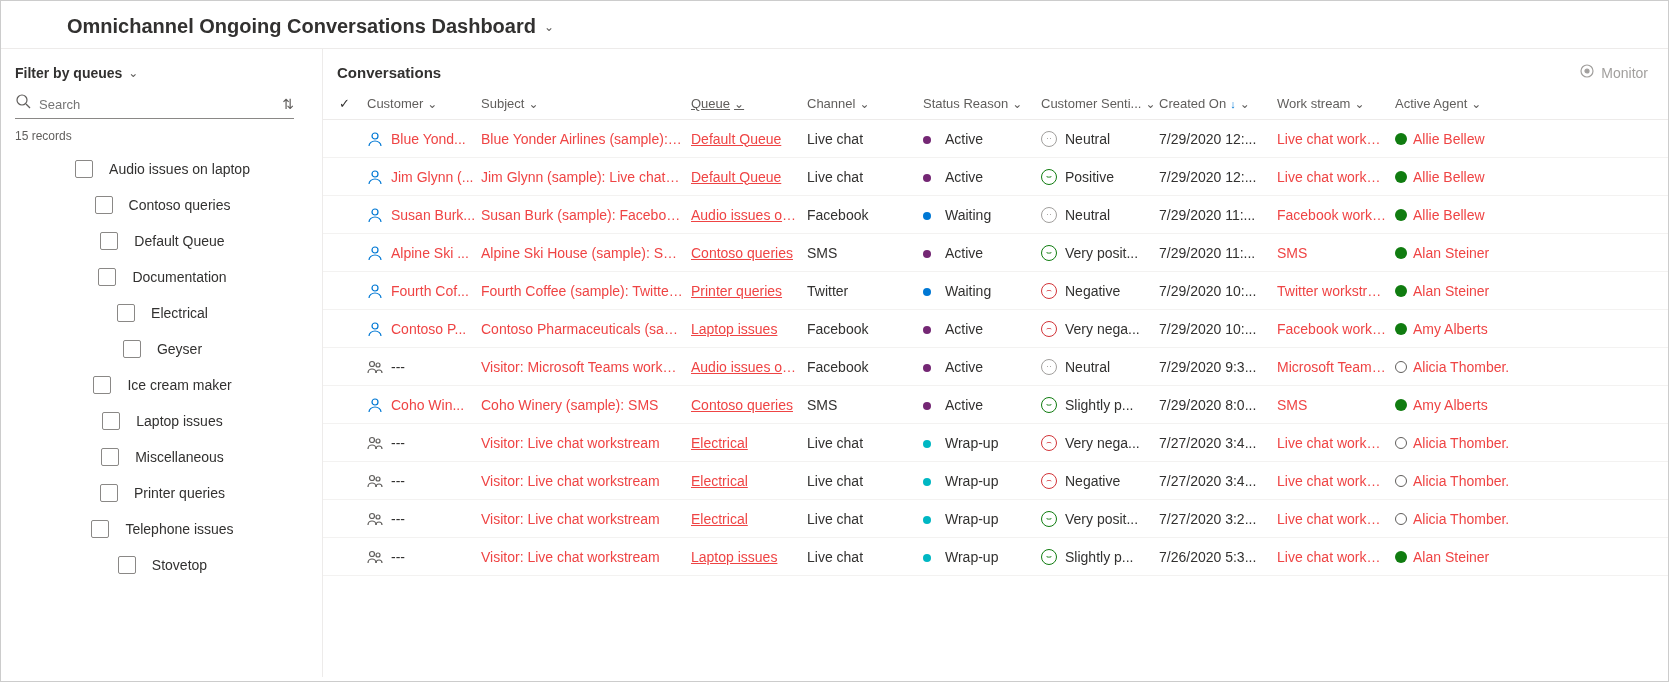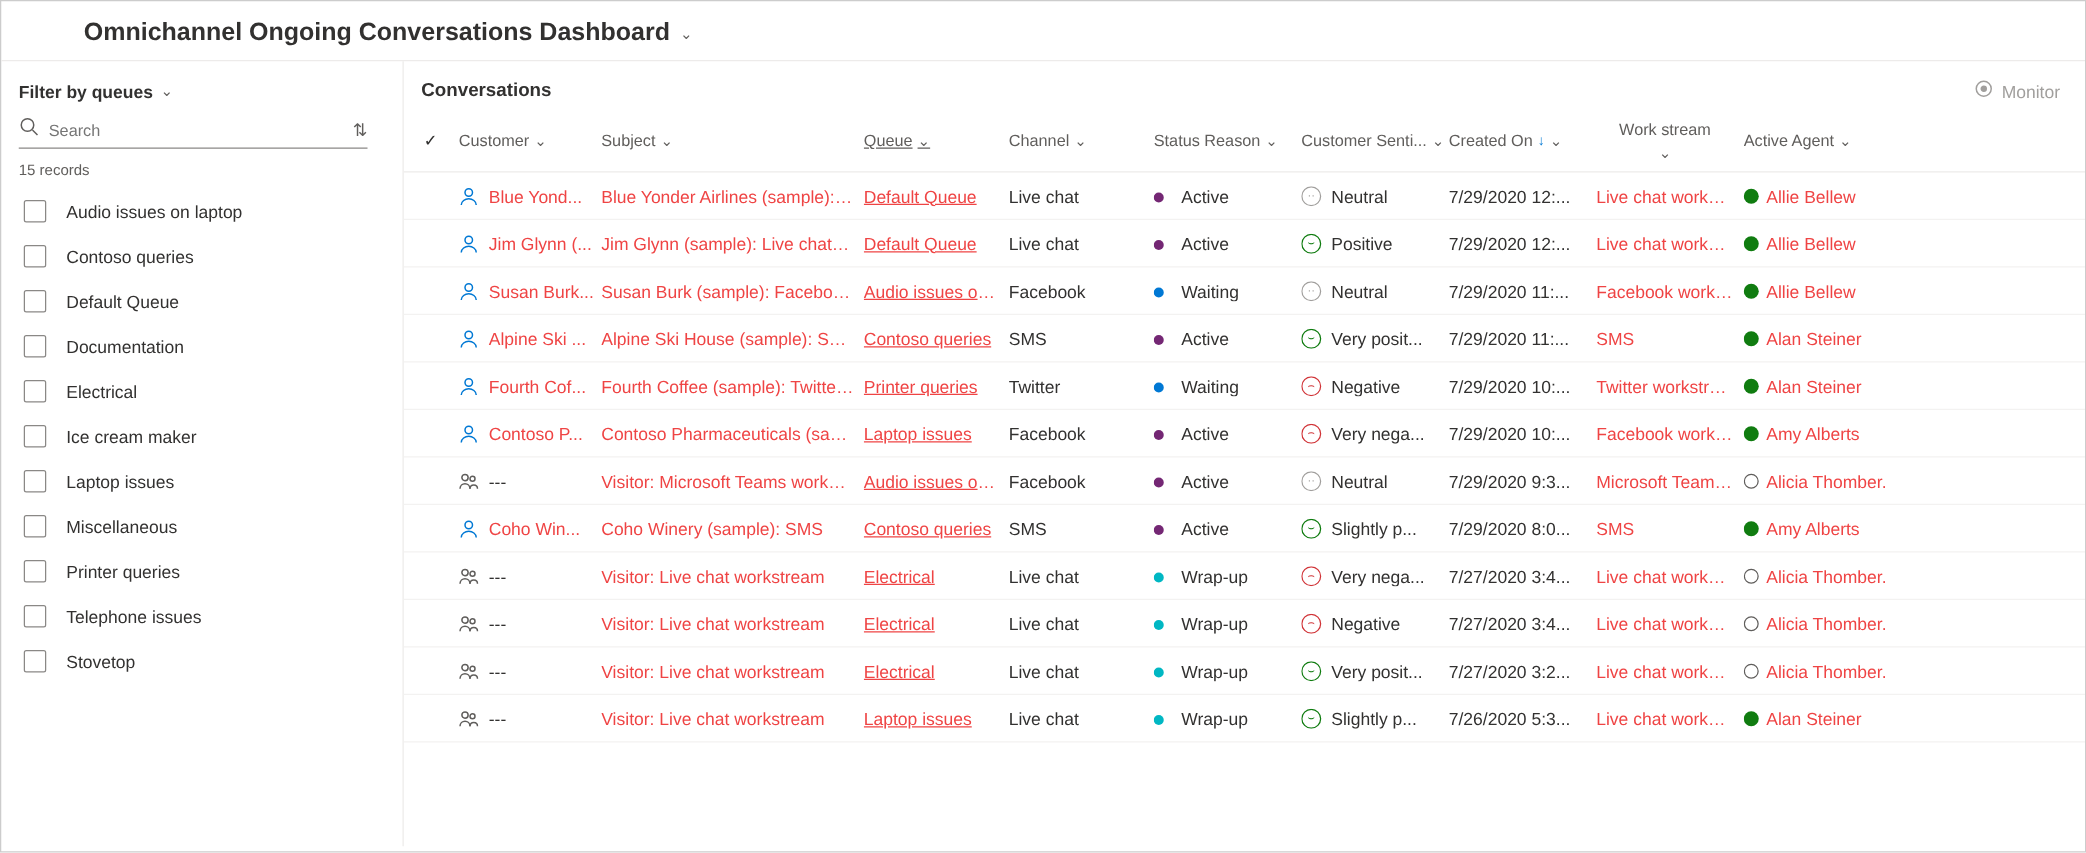--- a/index.html
+++ b/index.html
@@ -10,38 +10,38 @@
 .chev { font-size: 12px; color: #605e5c; }
 .main { display: flex; height: calc(100% - 52px); }
 .sidebar { width: 322px; border-right: 1px solid #edebea; padding: 16px 4px 0 14px; display: flex; flex-direction: column; }
 .filter-head { display: flex; align-items: center; gap: 6px; margin-bottom: 8px; }
 .filter-title { font-size: 14px; font-weight: 700; }
 .search-row { display: flex; align-items: flex-end; gap: 8px; border-bottom: 1px solid #8a8886; padding: 4px 0 6px; margin-right: 24px; }
 .search-row input { border: none; outline: none; flex: 1; font-size: 13px; background: transparent; }
 .sort-icon { color: #605e5c; font-size: 14px; }
 .records { color: #605e5c; font-size: 12px; margin: 10px 0 8px; }
 .queue-list { overflow-y: auto; flex: 1; padding-right: 8px; }
-.queue-item { display: flex; align-items: center; gap: 16px; padding: 9px 4px; font-size: 14px; cursor: pointer; }
+.queue-item { display: flex; align-items: center; gap: 16px; padding: 9px 4px; font-size: 14px; cursor: pointer; justify-content: center; }
 .queue-item input[type=checkbox] { width: 18px; height: 18px; border: 1px solid #8a8886; border-radius: 2px; appearance: none; cursor: pointer; }
 .content { flex: 1; display: flex; flex-direction: column; }
 .content-head { display: flex; justify-content: space-between; align-items: center; padding: 14px 20px 8px 14px; }
 .conv-title { font-size: 15px; font-weight: 600; }
 .monitor { display: flex; align-items: center; gap: 6px; color: #a19f9d; font-size: 14px; }
 .table { flex: 1; overflow: auto; }
 .thead { display: flex; border-bottom: 1px solid #edebea; padding: 6px 0 8px; color: #605e5c; font-size: 13px; }
 .thead .col { display: flex; align-items: center; gap: 4px; }
 .col-check { width: 40px; text-align: center; padding-left: 16px; }
 .col-cust { width: 118px; padding-left: 4px; }
 .col-subj { width: 210px; }
 .col-queue { width: 116px; text-decoration: underline; }
 .col-chan { width: 116px; }
 .col-status { width: 118px; }
 .col-sent { width: 118px; }
 .col-created { width: 118px; }
-.col-ws { width: 118px; flex-direction: column; }
+.col-ws { width: 118px; }
 .col-agent { width: 140px; }
 .row { display: flex; align-items: center; border-bottom: 1px solid #f3f2f1; height: 38px; font-size: 14px; }
 .col { white-space: nowrap; overflow: hidden; text-overflow: ellipsis; padding-right: 8px; }
 .link { color: #ef4444; cursor: pointer; }
 .cust-cell { display: flex; align-items: center; gap: 8px; }
 .person-icon { color: #0078d4; display: inline-flex; }
 .group-icon { color: #605e5c; display: inline-flex; }
 .dot { width: 8px; height: 8px; border-radius: 50%; display: inline-block; margin-right: 14px; vertical-align: middle; }
 .dot-purple { background: #742774; }
 .dot-blue { background: #0078d4; }
@@ -104,20 +104,24 @@
         <div class="queue-item">
           <input type="checkbox" style="">
           <span>Documentation</span>
         </div>
         <div class="queue-item">
           <input type="checkbox" style="">
           <span>Electrical</span>
         </div>
         <div class="queue-item">
           <input type="checkbox" style="">
+          <span>Geyser</span>
+        </div>
+        <div class="queue-item">
+          <input type="checkbox" style="">
           <span>Ice cream maker</span>
         </div>
         <div class="queue-item">
           <input type="checkbox" style="">
           <span>Laptop issues</span>
         </div>
         <div class="queue-item">
           <input type="checkbox" style="">
           <span>Miscellaneous</span>
         </div>

